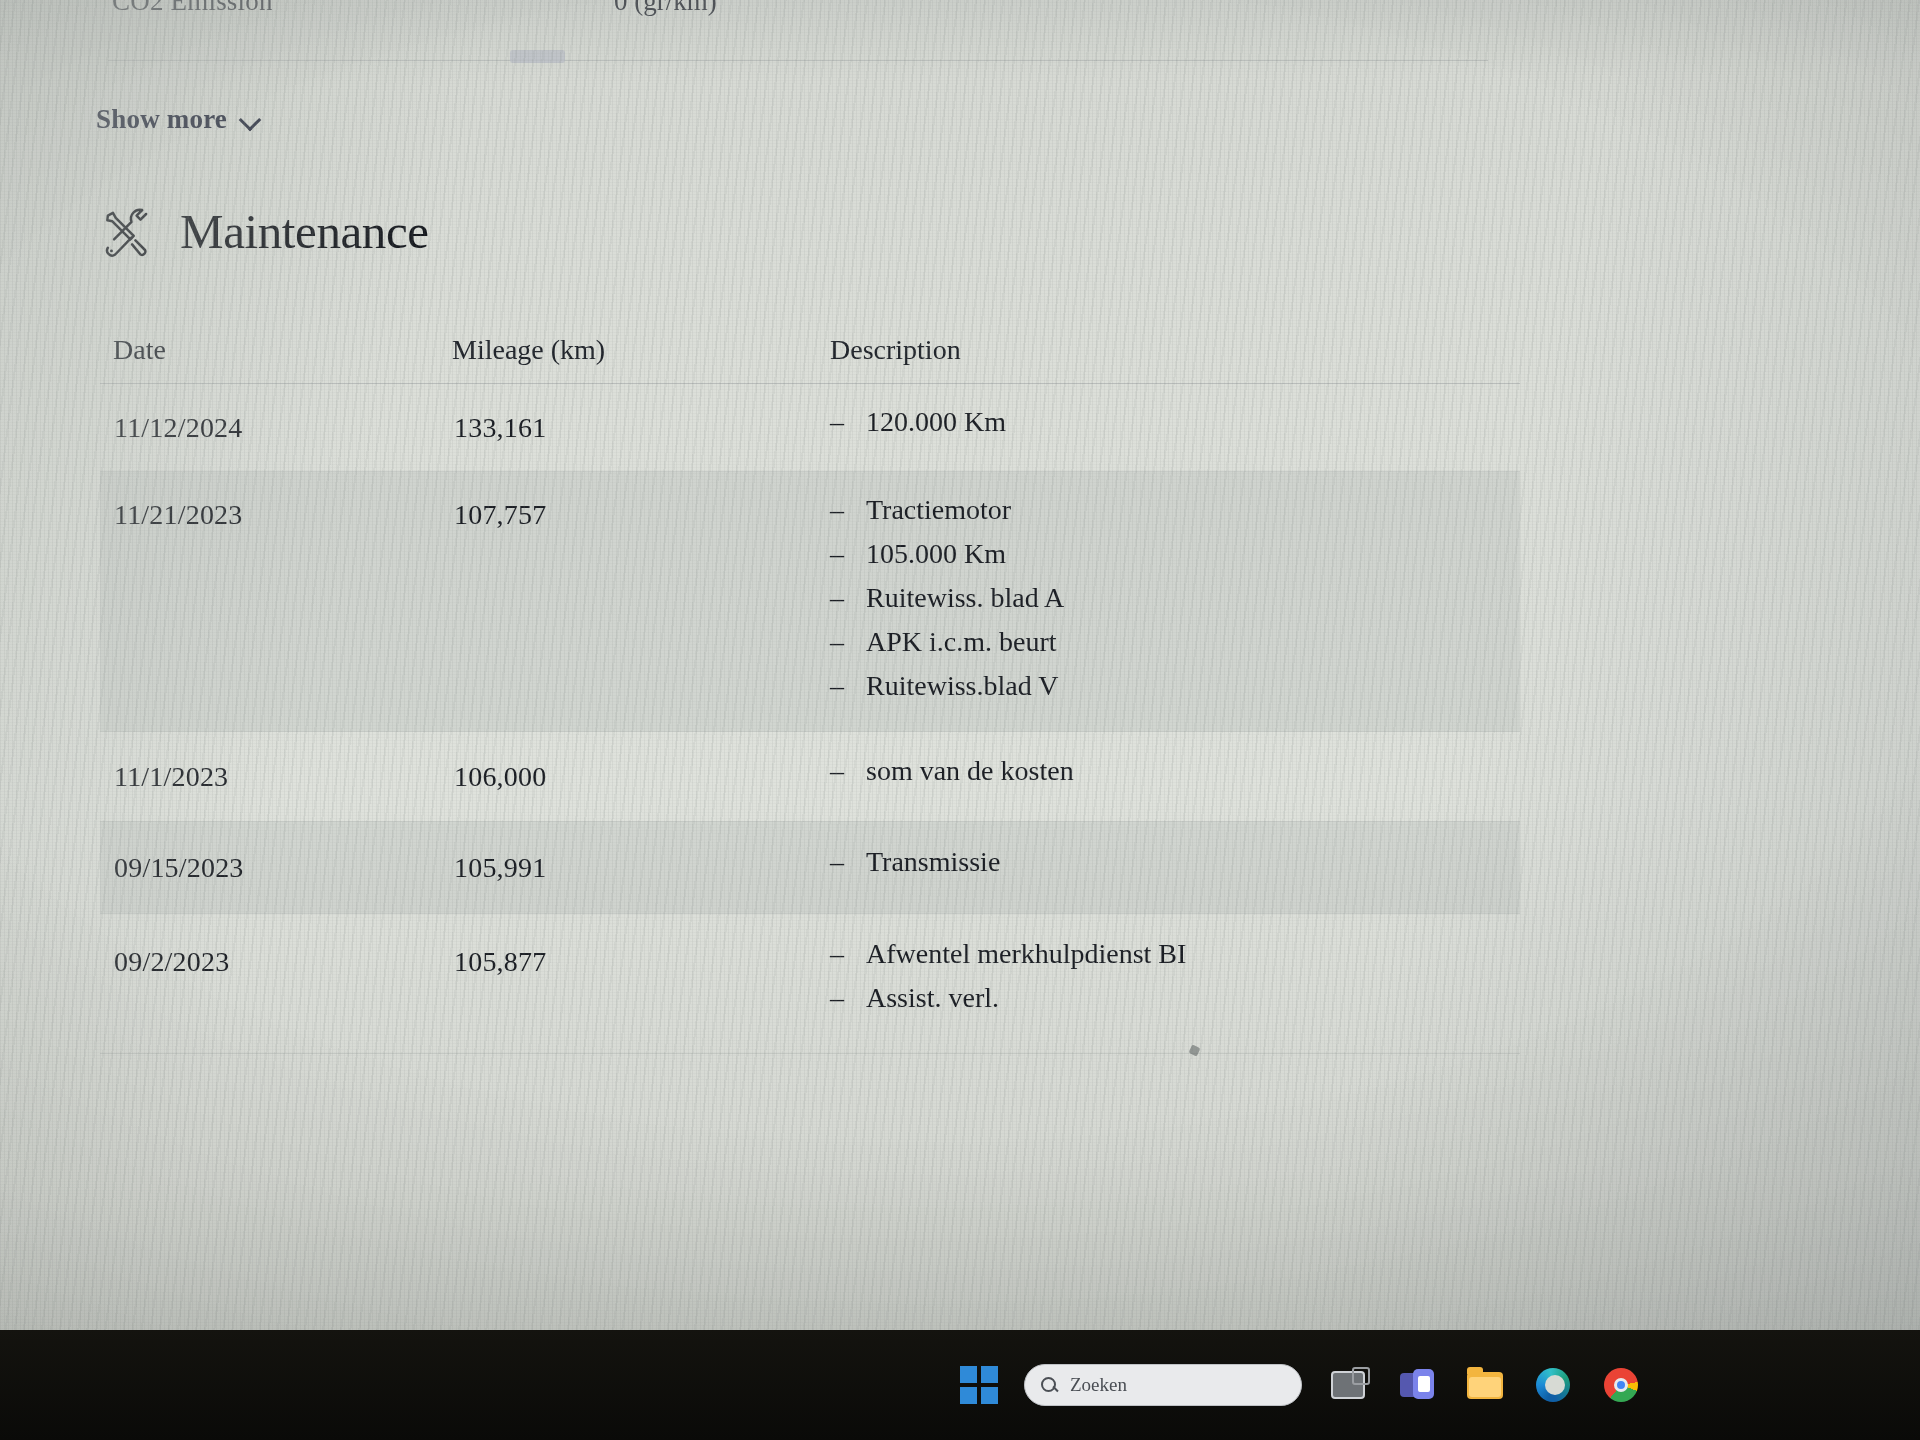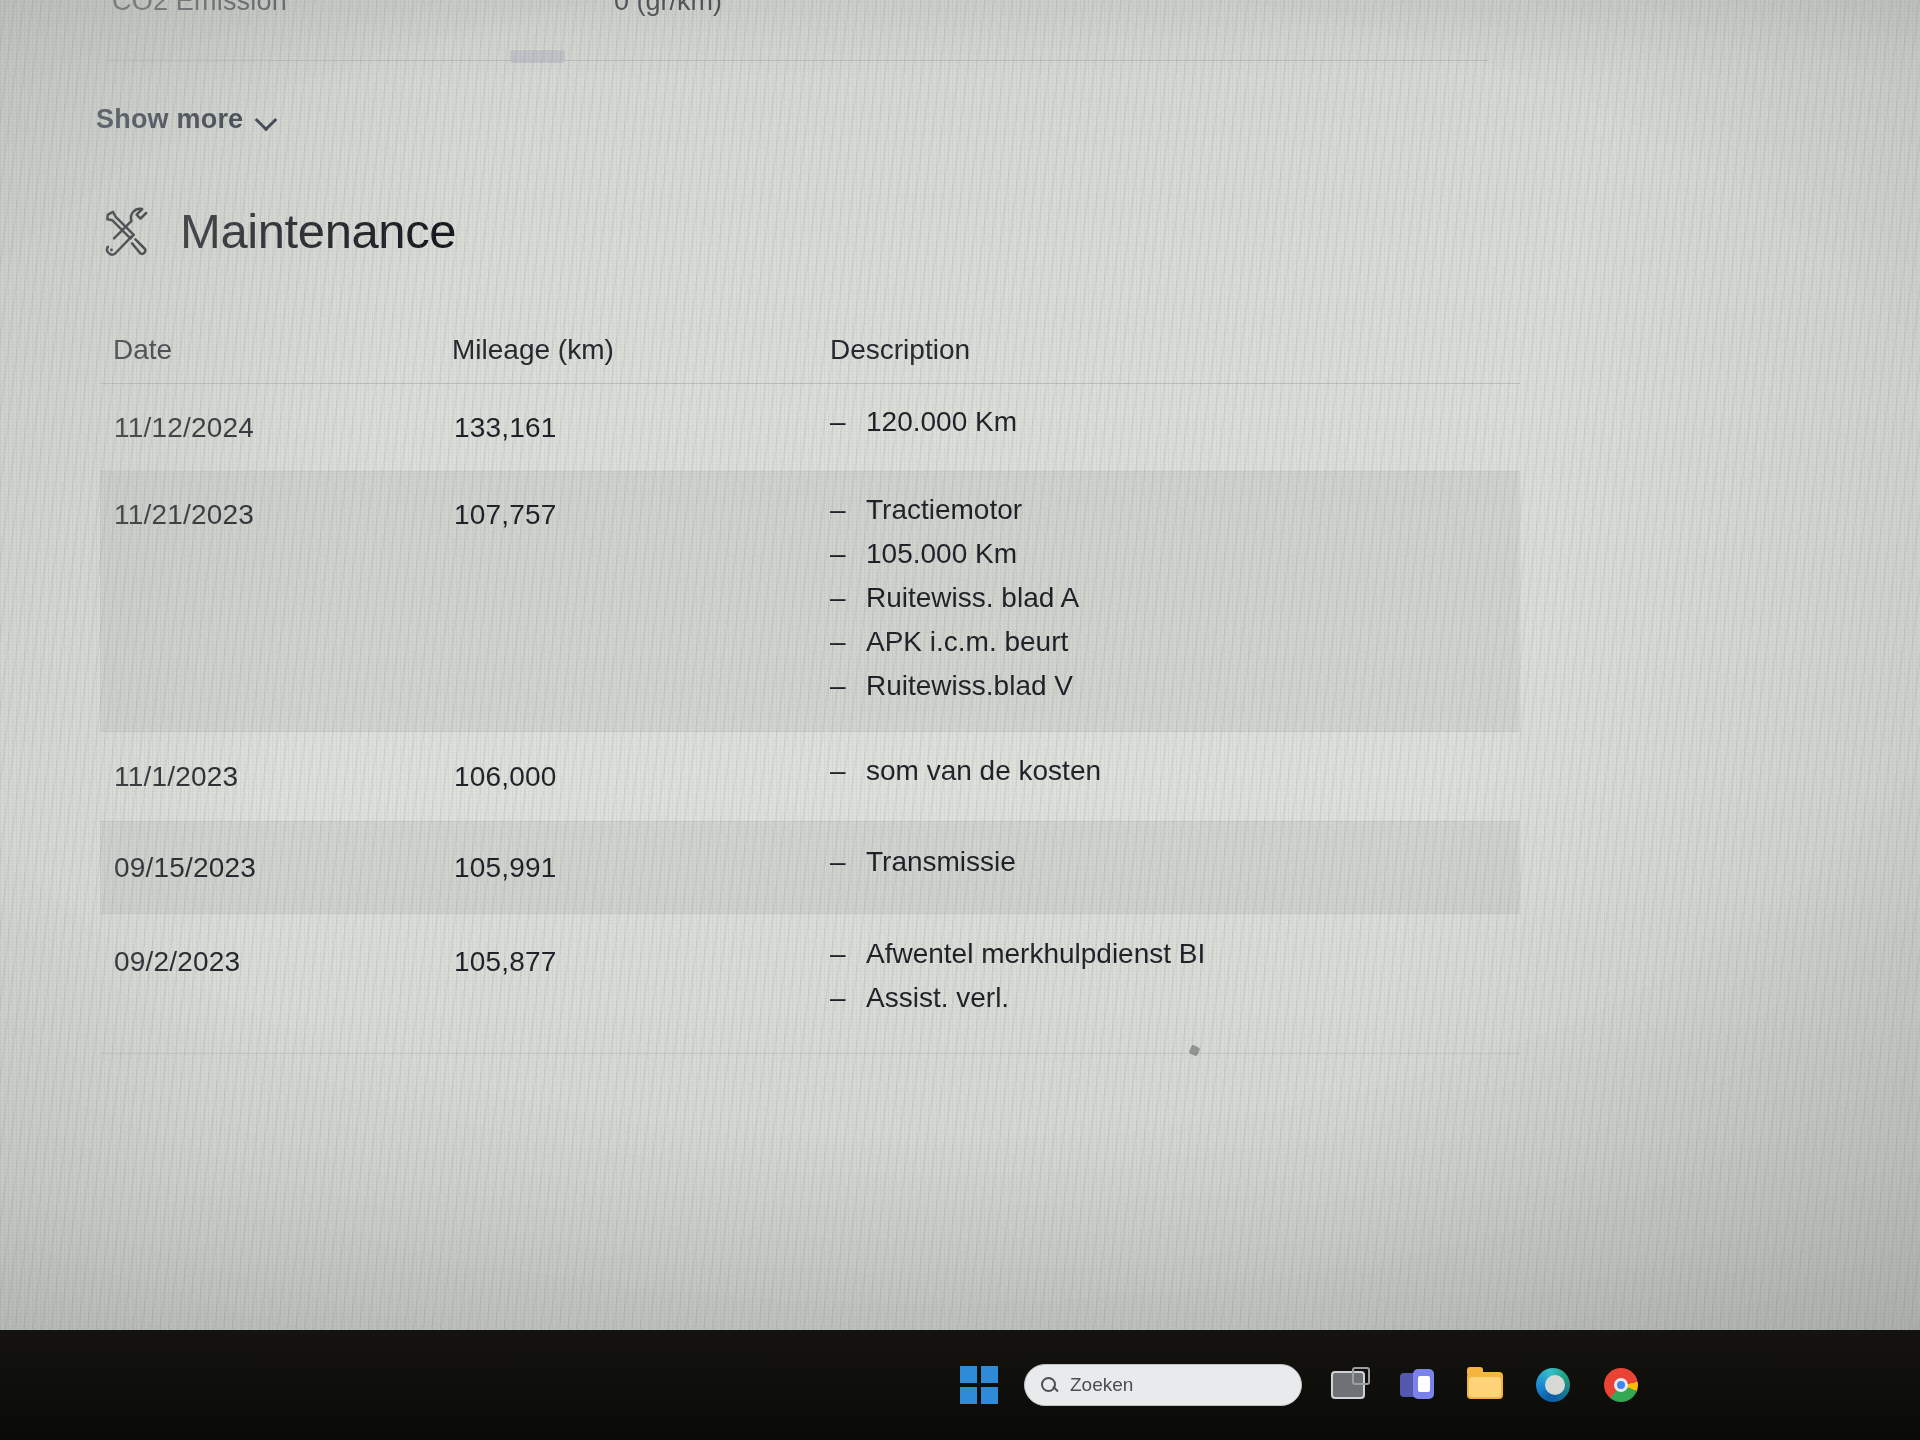--- a/index.html
+++ b/index.html
@@ -1,19 +1,19 @@
 <!DOCTYPE html>
 <html><head>
 <meta charset="utf-8">
 <style>
   html,body{margin:0;padding:0;background:#000;}
   body{width:1920px;height:1440px;overflow:hidden;font-family:"Liberation Sans",sans-serif;}
 
   
-  #photo{position:relative;width:1920px;height:1440px;background:#bef264;overflow:hidden;}
+  #photo{position:relative;width:1920px;height:1440px;background:#bef264;overflow:hidden;font-family:Liberation Serif, serif;}
 
   
   #screen{
     position:absolute;left:0;top:0;width:1920px;height:1330px;
     background:#d9dcd6;
     overflow:hidden;
   }
   
   #screen-inner{
     position:absolute;left:-8px;top:-14px;width:1944px;height:1352px;

